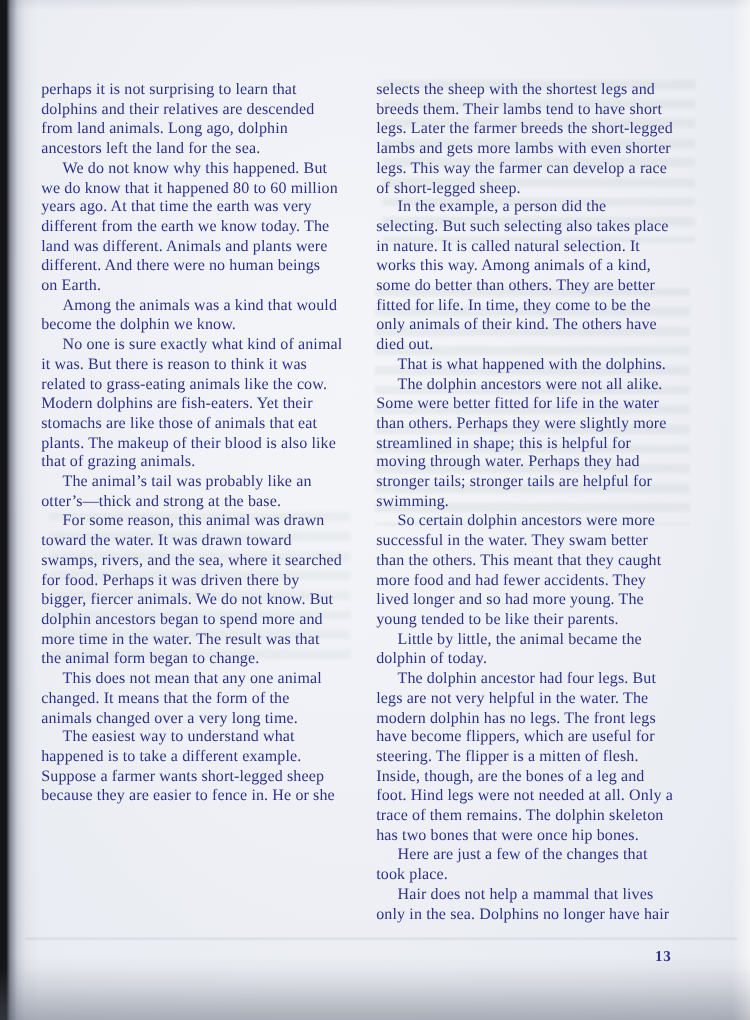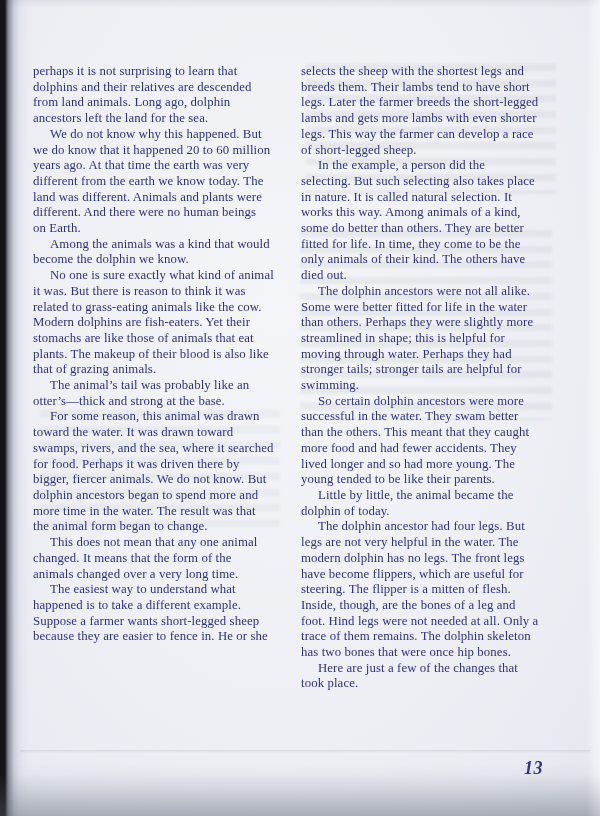--- a/index.html
+++ b/index.html
@@ -65,42 +65,41 @@
   }
   .col-left  { left: 33px; }
   .col-right { left: 301px; }
   .col p { margin: 0; white-space: pre-line; text-align: left; }
   .col p.indent { text-indent: 17px; }
   .page-number {
     position: absolute;
     left: 524px;
     top: 758px;
     color: #2e3286;
-    font-size: 18px;
-    font-style: italic;
+    font-size: 12px;
     font-weight: bold;
     letter-spacing: 0.5px;
   }
 </style>
 </head>
 <body>
 
 <div class="scan">
 
   <div class="ghost g1"></div>
   <div class="ghost g2"></div>
   <div class="ghost g3"></div>
 
   <div class="col col-left">
     <p>perhaps it is not surprising to learn that
 dolphins and their relatives are descended
 from land animals. Long ago, dolphin
 ancestors left the land for the sea.</p>
     <p class="indent">We do not know why this happened. But
-we do know that it happened 20 to 60 million
+we do know that it happened 80 to 60 million
 years ago. At that time the earth was very
 different from the earth we know today. The
 land was different. Animals and plants were
 different. And there were no human beings
 on Earth.</p>
     <p class="indent">Among the animals was a kind that would
 become the dolphin we know.</p>
     <p class="indent">No one is sure exactly what kind of animal
 it was. But there is reason to think it was
 related to grass-eating animals like the cow.
@@ -135,20 +134,21 @@
 legs. This way the farmer can develop a race
 of short-legged sheep.</p>
     <p class="indent">In the example, a person did the
 selecting. But such selecting also takes place
 in nature. It is called natural selection. It
 works this way. Among animals of a kind,
 some do better than others. They are better
 fitted for life. In time, they come to be the
 only animals of their kind. The others have
 died out.</p>
+    <p class="indent">That is what happened with the dolphins.</p>
     <p class="indent">The dolphin ancestors were not all alike.
 Some were better fitted for life in the water
 than others. Perhaps they were slightly more
 streamlined in shape; this is helpful for
 moving through water. Perhaps they had
 stronger tails; stronger tails are helpful for
 swimming.</p>
     <p class="indent">So certain dolphin ancestors were more
 successful in the water. They swam better
 than the others. This meant that they caught
@@ -161,20 +161,22 @@
 legs are not very helpful in the water. The
 modern dolphin has no legs. The front legs
 have become flippers, which are useful for
 steering. The flipper is a mitten of flesh.
 Inside, though, are the bones of a leg and
 foot. Hind legs were not needed at all. Only a
 trace of them remains. The dolphin skeleton
 has two bones that were once hip bones.</p>
     <p class="indent">Here are just a few of the changes that
 took place.</p>
+    <p class="indent">Hair does not help a mammal that lives
+only in the sea. Dolphins no longer have hair</p>
   </div>
 
   <div class="page-number">13</div>
 
   <div class="crease"></div>
   <div class="edge-left"></div>
   <div class="edge-right"></div>
   <div class="shadow-bottom"></div>
 </div>
 

